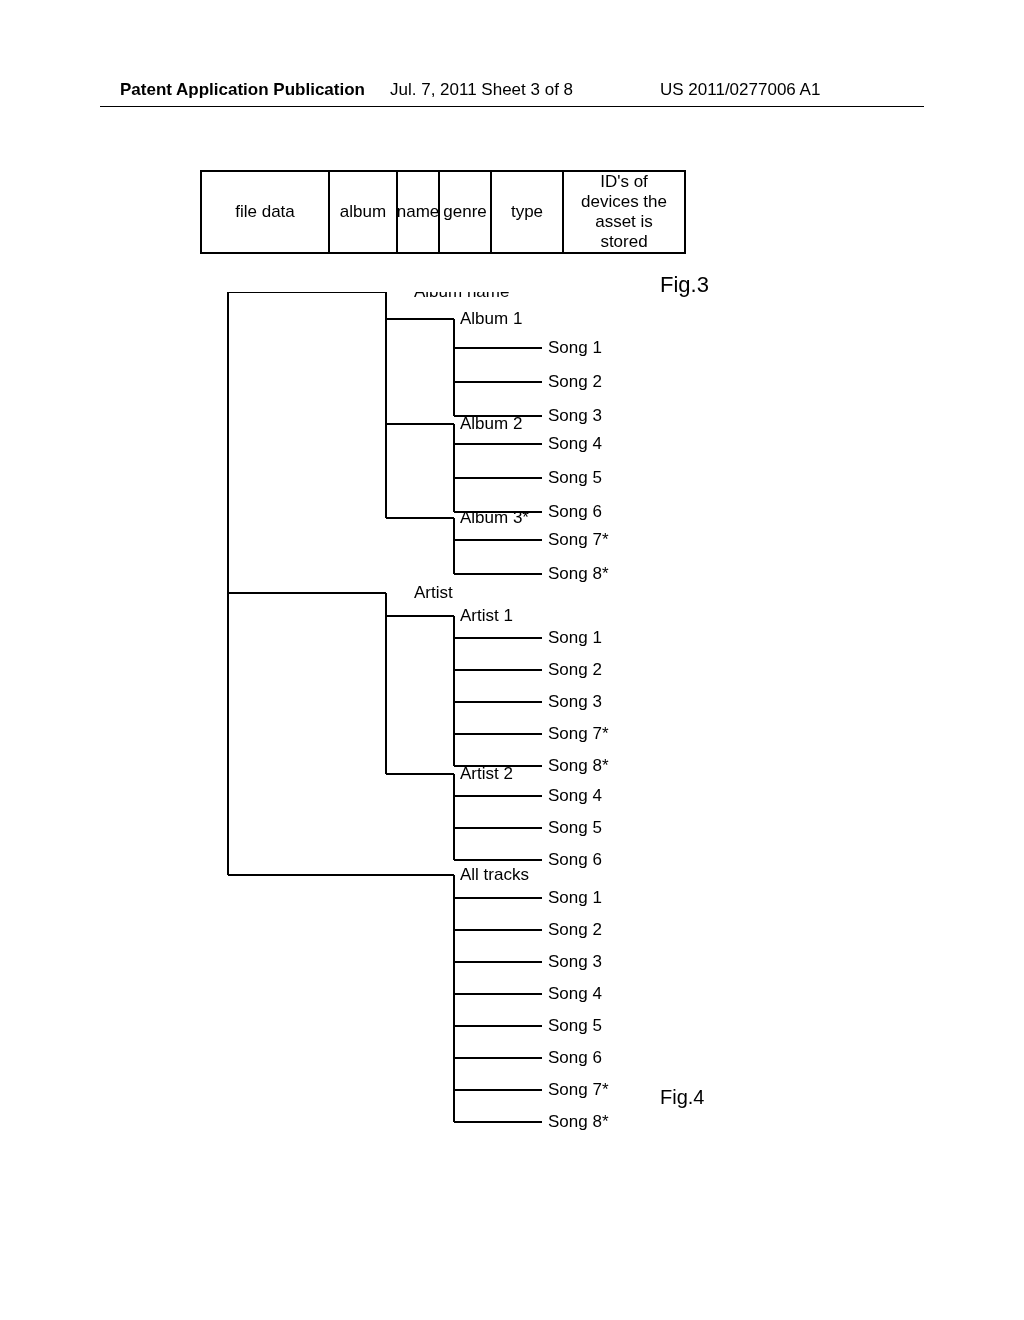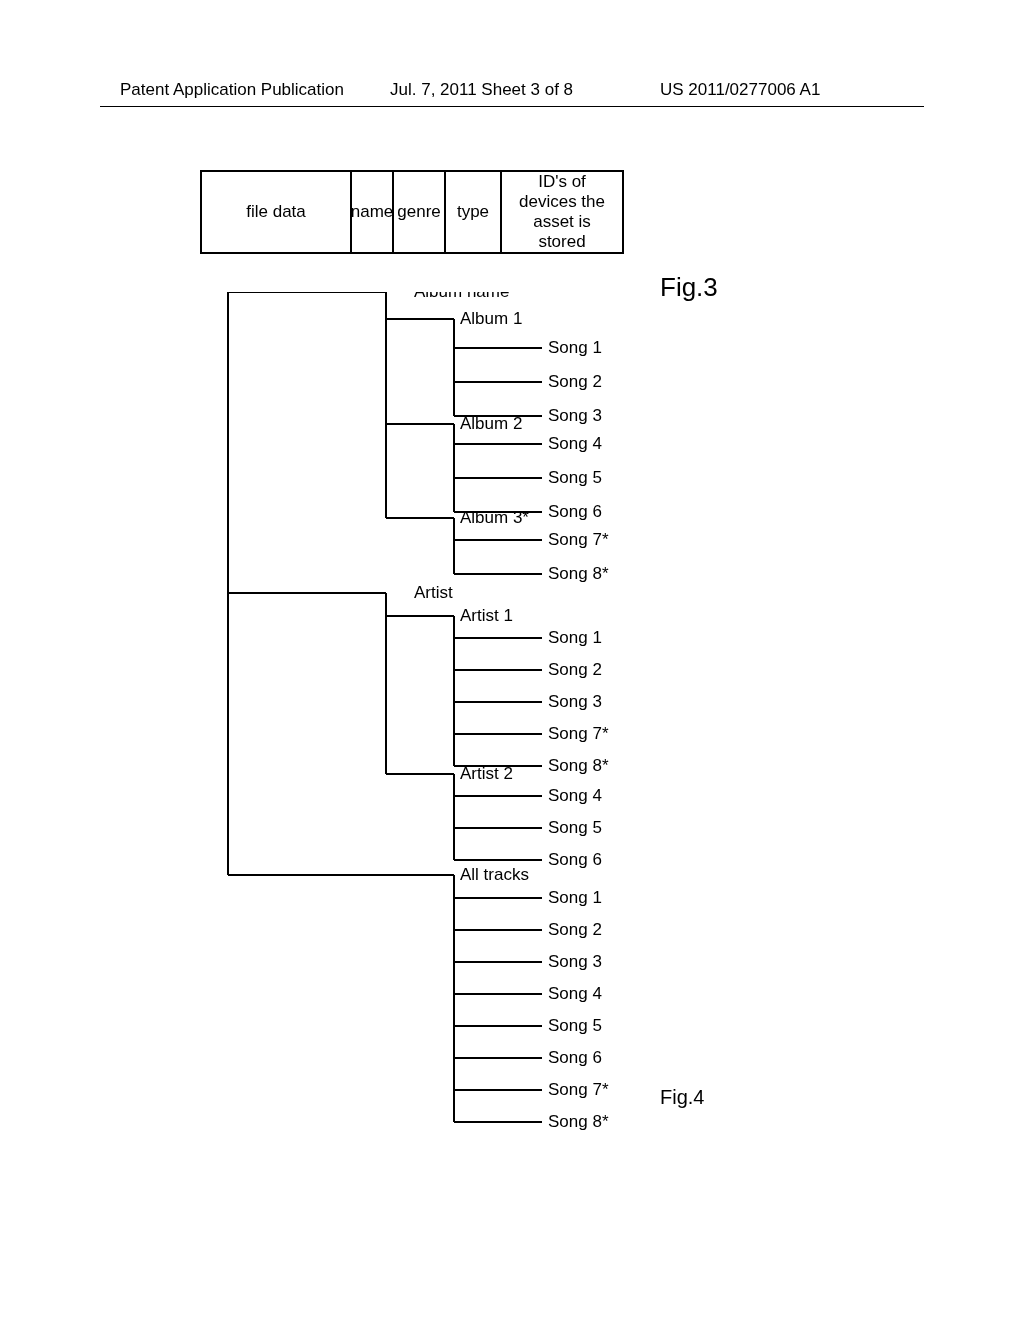--- a/index.html
+++ b/index.html
@@ -1,47 +1,48 @@
 <!DOCTYPE html>
 <html><head>
 <meta charset="utf-8">
 <style>
   html,body{margin:0;padding:0;background:#fff;font-family:Arial,Helvetica,sans-serif;color:#000}
   .page{width:1024px;height:1320px;position:relative}
   .hdr{position:absolute;top:80px;left:0;right:0;font-size:17px}
-  .hdr .left{position:absolute;left:120px;font-weight:400}
+  .hdr .left{position:absolute;left:120px;font-weight:700}
   .hdr .mid{position:absolute;left:390px}
   .hdr .right{position:absolute;left:660px}
   .hdr-rule{position:absolute;top:106px;left:100px;width:824px;height:0;border-top:1.5px solid #000}
 
   .tbl{position:absolute;top:170px;left:200px;border:2.5px solid #000;display:flex}
   .tbl .cell{border-right:2.5px solid #000;height:80px;display:flex;align-items:center;justify-content:center;font-size:17px;text-align:center;padding:0 6px;box-sizing:border-box}
   .tbl .cell:last-child{border-right:none}
-  .fig3{position:absolute;top:272px;left:660px;font-size:26px}
+  .fig3{position:absolute;top:272px;left:660px;font-size:22px}
   .fig4{position:absolute;top:1086px;left:660px;font-size:20px}
 
   .tree{position:absolute;top:292px;left:226px;width:520px;height:900px}
   .tree text{font-size:17px;fill:#000;font-family:Arial,Helvetica,sans-serif}
 </style>
 </head>
 <body>
 
 <div class="page">
   <div class="hdr">
     <span class="left">Patent Application Publication</span>
     <span class="mid">Jul. 7, 2011   Sheet 3 of 8</span>
     <span class="right">US 2011/0277006 A1</span>
   </div>
   <div class="hdr-rule"></div>
 
   <div class="tbl">
-    <div class="cell" style="width:150px">file data</div>
+    <div class="cell" style="width:128px">file data</div>
+    <div class="cell" style="width:68px">album</div>
     <div class="cell" style="width:42px">name</div>
     <div class="cell" style="width:52px">genre</div>
-    <div class="cell" style="width:56px">type</div>
+    <div class="cell" style="width:72px">type</div>
     <div class="cell" style="width:120px">ID's of devices the asset is stored</div>
   </div>
 
   <div class="fig3">Fig.3</div>
   <div class="fig4">Fig.4</div>
 
   <svg class="tree" viewBox="0 0 520 900">
 
     <line x1="2" y1="0" x2="2" y2="583" stroke="#000" stroke-width="2"></line>
     <line x1="2" y1="0" x2="160" y2="0" stroke="#000" stroke-width="2"></line>

